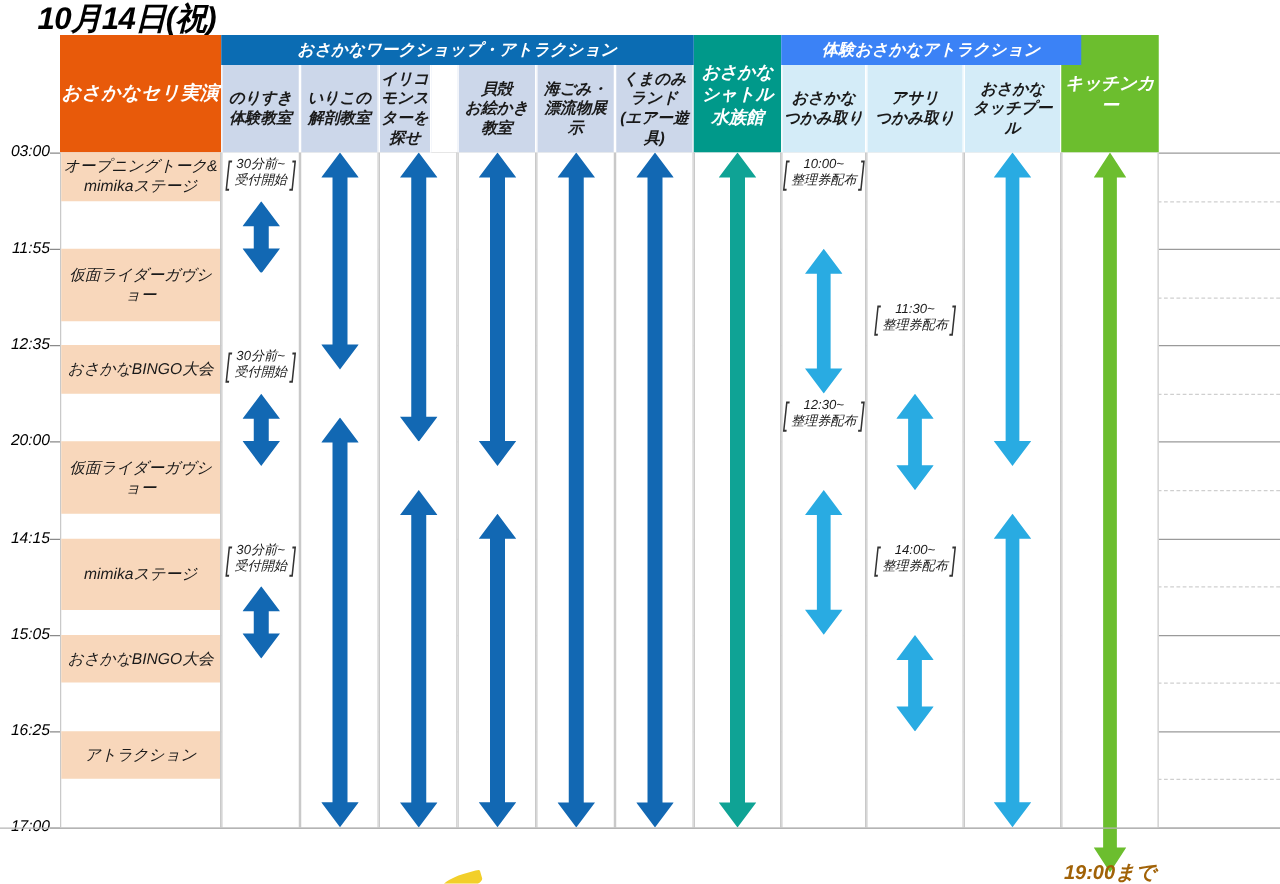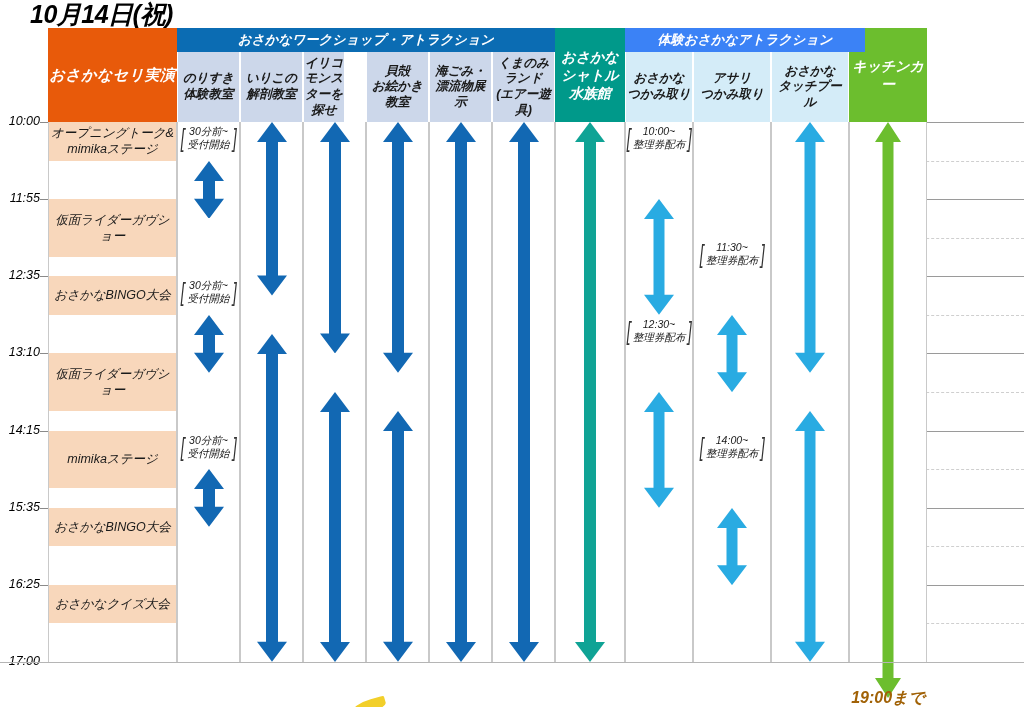--- a/index.html
+++ b/index.html
@@ -188,41 +188,41 @@
 <body>
 
 <div id="page">
 
   <div id="title">10月14日(祝)</div>
 
   <div id="grid">
 
     <div id="axis-layer">
         <div class="hline" style="top: 94px;"></div>
-        <div class="tick" style="top: 86px;">10:00</div>
+        <div class="tick" style="top: 86px;">03:00</div>
         <div class="tickmark" style="top: 94px;"></div>
         <div class="hline dash" style="top: 132.571px;"></div>
         <div class="hline" style="top: 171.143px;"></div>
         <div class="tick" style="top: 163.143px;">11:55</div>
         <div class="tickmark" style="top: 171.143px;"></div>
         <div class="hline dash" style="top: 209.714px;"></div>
         <div class="hline" style="top: 248.286px;"></div>
         <div class="tick" style="top: 240.286px;">12:35</div>
         <div class="tickmark" style="top: 248.286px;"></div>
         <div class="hline dash" style="top: 286.857px;"></div>
         <div class="hline" style="top: 325.429px;"></div>
-        <div class="tick" style="top: 317.429px;">13:10</div>
+        <div class="tick" style="top: 317.429px;">20:00</div>
         <div class="tickmark" style="top: 325.429px;"></div>
         <div class="hline dash" style="top: 364px;"></div>
         <div class="hline" style="top: 402.571px;"></div>
         <div class="tick" style="top: 394.571px;">14:15</div>
         <div class="tickmark" style="top: 402.571px;"></div>
         <div class="hline dash" style="top: 441.143px;"></div>
         <div class="hline" style="top: 479.714px;"></div>
-        <div class="tick" style="top: 471.714px;">15:35</div>
+        <div class="tick" style="top: 471.714px;">15:05</div>
         <div class="tickmark" style="top: 479.714px;"></div>
         <div class="hline dash" style="top: 518.286px;"></div>
         <div class="hline" style="top: 556.857px;"></div>
         <div class="tick" style="top: 548.857px;">16:25</div>
         <div class="tickmark" style="top: 556.857px;"></div>
         <div class="hline dash" style="top: 595.429px;"></div>
         <div class="hline" style="top: 634px;"></div>
         <div class="tick" style="top: 626px;">17:00</div>
         <div class="tickmark" style="top: 634px;"></div>
       </div>
@@ -256,21 +256,21 @@
         <div class="grp" style="left: 577px; width: 240px; background: #3b82f6;">体験おさかなアトラクション</div>
       </div>
 
     <div id="event-layer">
         <div class="ev" style="left: 1px; width: 127px; top: 94px; height: 38.5714px; background: rgb(248, 215, 187);">オープニングトーク&amp;<br>mimikaステージ</div>
         <div class="ev" style="left: 1px; width: 127px; top: 171.143px; height: 57.8571px; background: rgb(248, 215, 187);">仮面ライダーガヴショー</div>
         <div class="ev" style="left: 1px; width: 127px; top: 248.286px; height: 38.5714px; background: rgb(248, 215, 187);">おさかなBINGO大会</div>
         <div class="ev" style="left: 1px; width: 127px; top: 325.429px; height: 57.8571px; background: rgb(248, 215, 187);">仮面ライダーガヴショー</div>
         <div class="ev" style="left: 1px; width: 127px; top: 402.571px; height: 57.8571px; background: rgb(248, 215, 187);">mimikaステージ</div>
         <div class="ev" style="left: 1px; width: 127px; top: 479.714px; height: 38.5714px; background: rgb(248, 215, 187);">おさかなBINGO大会</div>
-        <div class="ev" style="left: 1px; width: 127px; top: 556.857px; height: 38.5714px; background: rgb(248, 215, 187);">おさかなクイズ大会</div>
+        <div class="ev" style="left: 1px; width: 127px; top: 556.857px; height: 38.5714px; background: rgb(248, 215, 187);">アトラクション</div>
       </div>
 
     <div id="arrow-layer">
         <div class="arrow" style="left: 145.5px; top: 132.571px;">
           <svg width="30" height="57.85714285714286" viewBox="0 0 30 57.85714285714286">
             <path d="M 15 0 L 30 20 L 21 20 L 21 37.85714285714286 L 30 37.85714285714286 L 15 57.85714285714286 L 0 37.85714285714286 L 9 37.85714285714286 L 9 20 L 0 20 Z" fill="#1268B3"></path>
           </svg>
         </div>
         <div class="arrow" style="left: 145.5px; top: 286.857px;">
           <svg width="30" height="57.85714285714283" viewBox="0 0 30 57.85714285714283">

